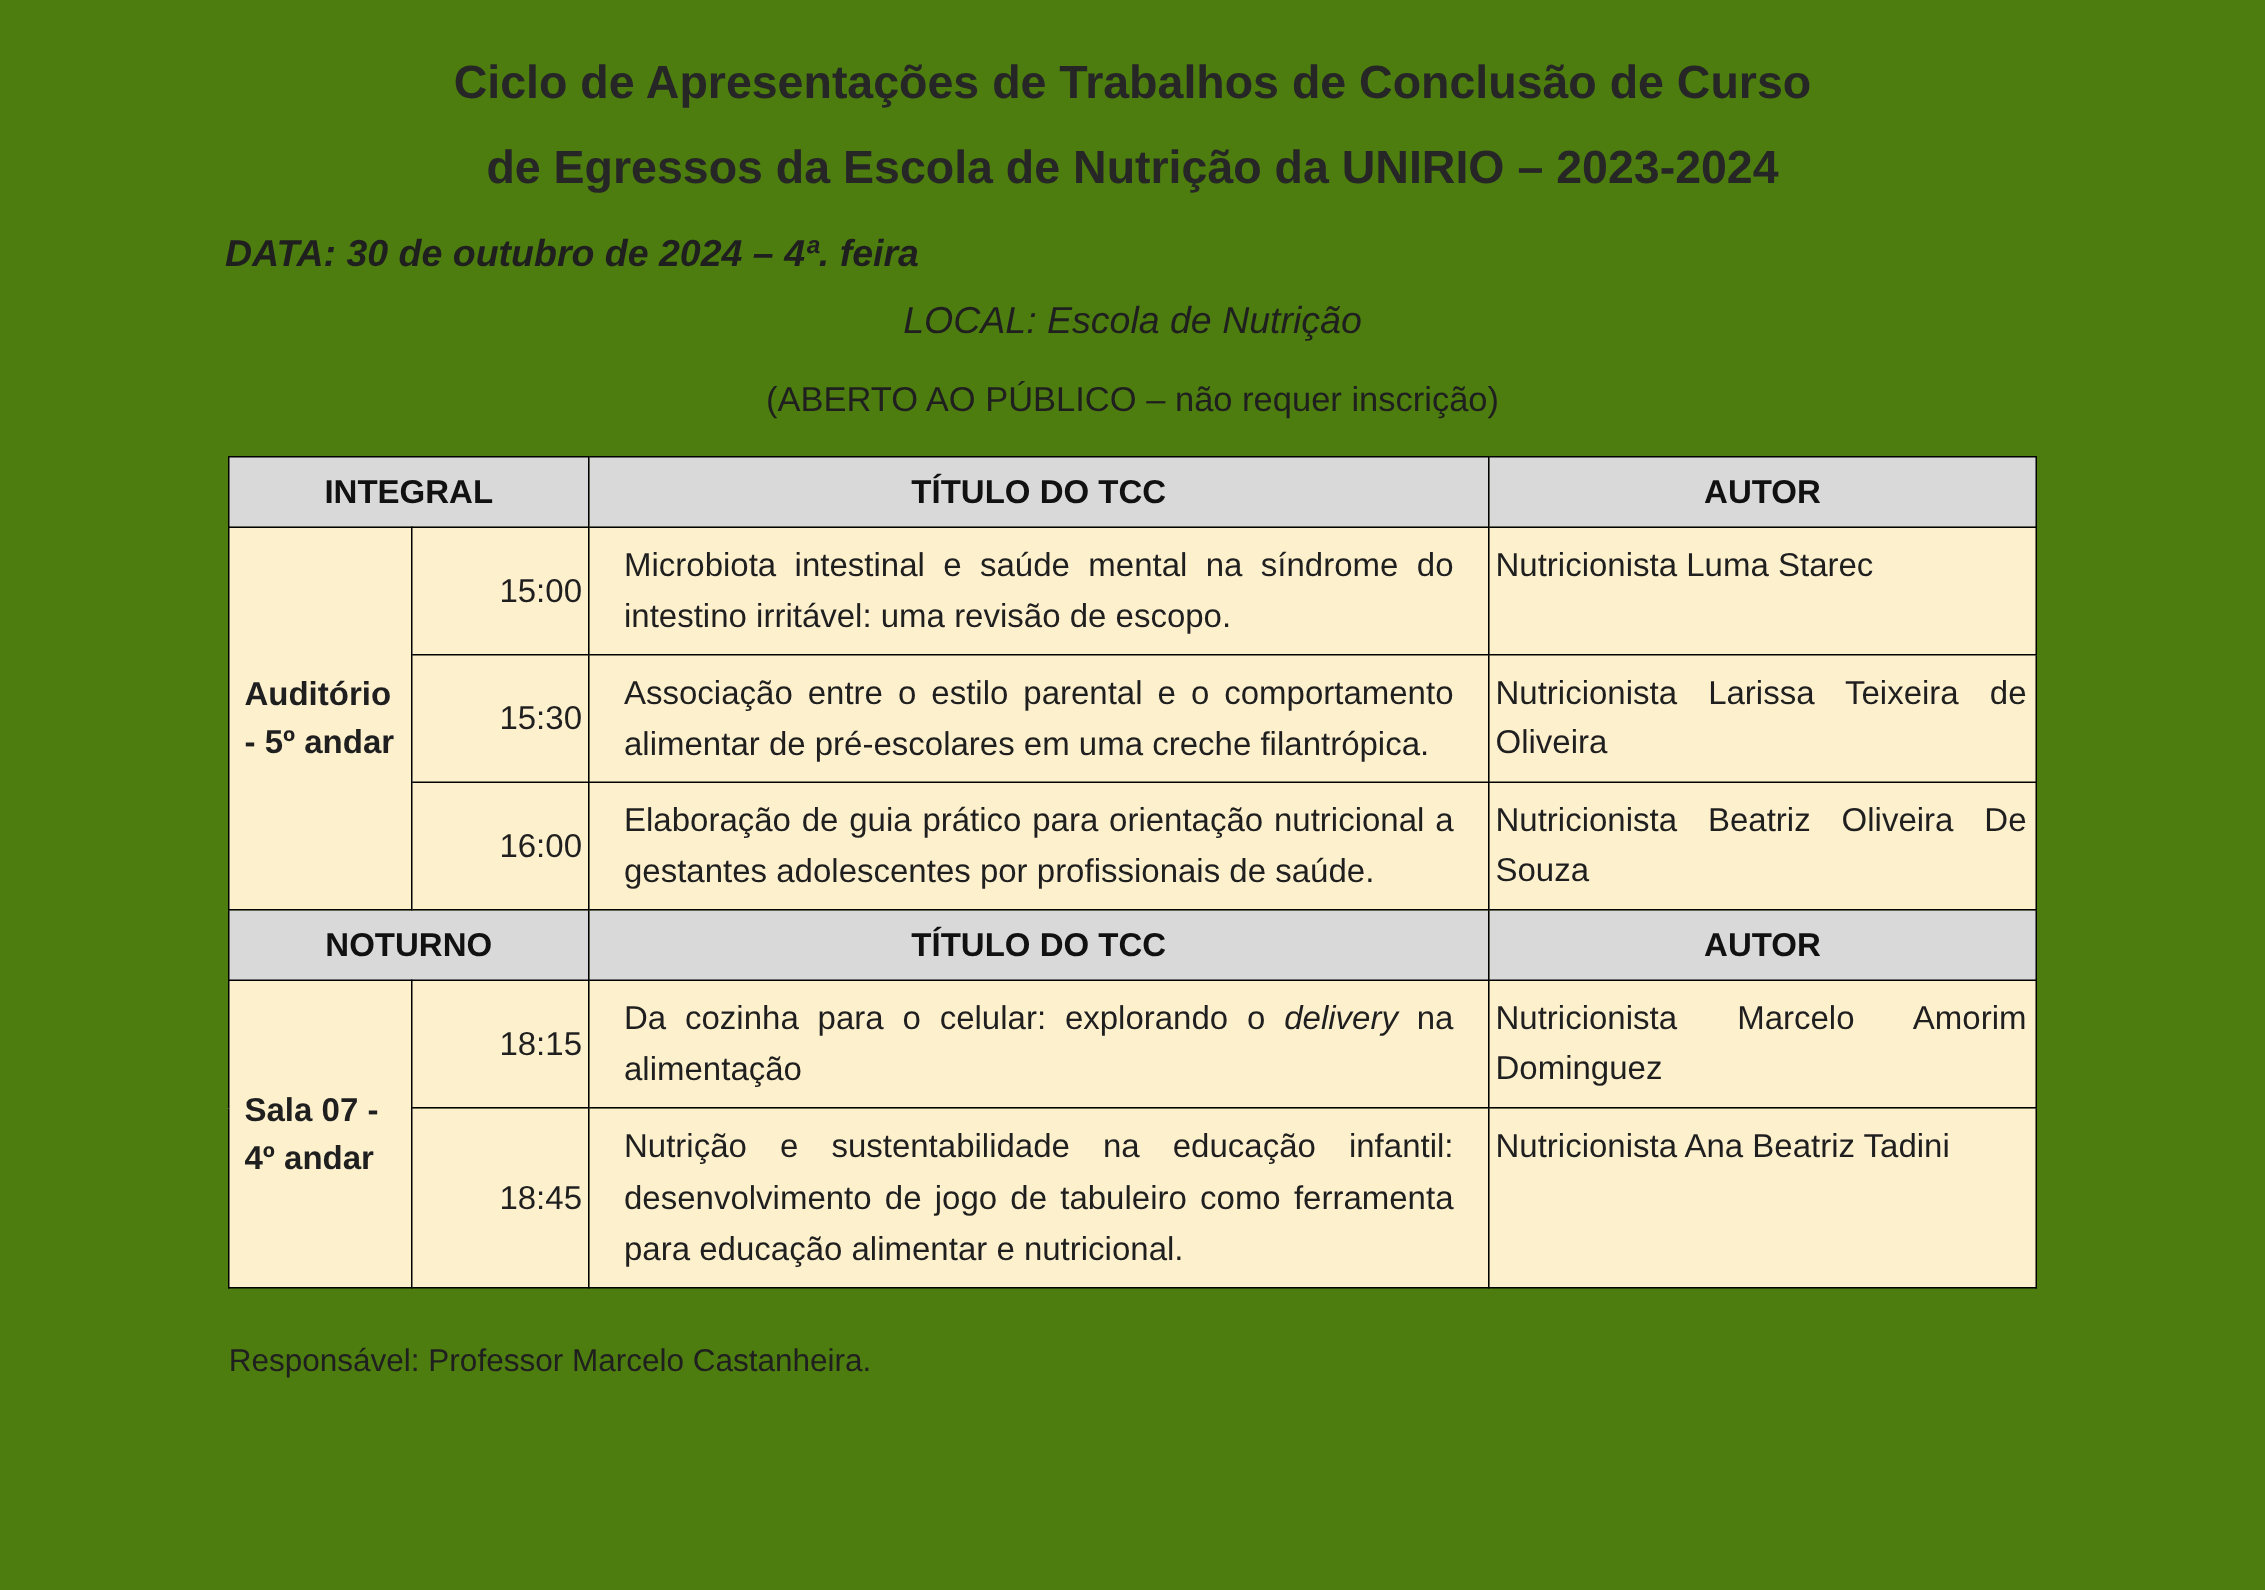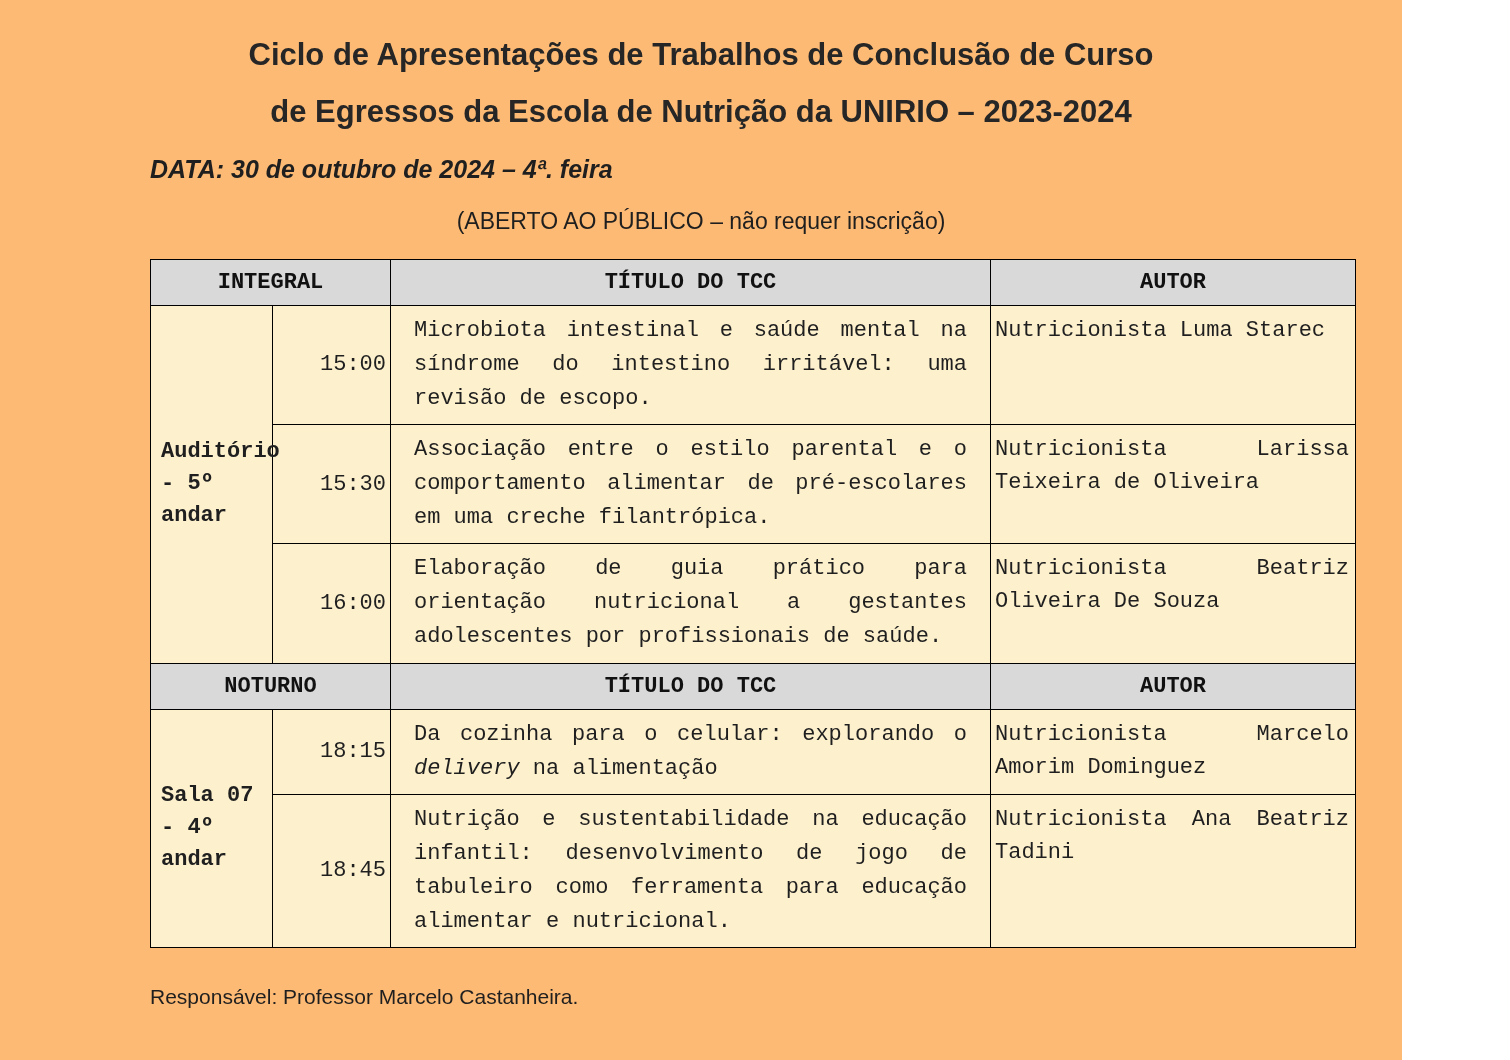--- a/index.html
+++ b/index.html
@@ -3,25 +3,25 @@
 <meta charset="utf-8">
 <style>
   html, body {
     margin: 0;
     padding: 0;
     background: #ffffff;
     font-family: "Liberation Sans", sans-serif;
     color: #1f1f1f;
   }
   .page {
-    width: 1402px;
+    width: 1510px;
     min-height: 1060px;
     box-sizing: border-box;
     padding: 26px 150px 30px 150px;
-    background: #fdba74;
+    background: #4d7c0f;
   }
   .doc-title {
     text-align: center;
     font-weight: bold;
     font-size: 31px;
     line-height: 1.85;
     color: #262626;
     margin: 0 0 10px 0;
   }
   .doc-title .line { display: block; }
@@ -41,21 +41,20 @@
   .meta-open {
     text-align: center;
     font-size: 23px;
     margin: 24px 0 0 0;
   }
   table.schedule {
     width: 1205px;
     margin: 24px auto 17px auto;
     border-collapse: collapse;
     table-layout: fixed;
-    font-family: Liberation Mono, monospace;
   }
   table.schedule col.c-loc   { width: 122px; }
   table.schedule col.c-time  { width: 118px; }
   table.schedule col.c-title { width: 600px; }
   table.schedule col.c-auth  { width: 365px; }
   table.schedule th,
   table.schedule td {
     border: 1.5px solid #000000;
     font-size: 22px;
     box-sizing: border-box;
@@ -110,20 +109,21 @@
 <body>
 
 <div class="page">
 
   <h1 class="doc-title">
     <span class="line">Ciclo de Apresentações de Trabalhos de Conclusão de Curso</span>
     <span class="line">de Egressos da Escola de Nutrição da UNIRIO – 2023-2024</span>
   </h1>
 
   <div class="meta-date">DATA: 30 de outubro de 2024 – 4ª. feira</div>
+  <div class="meta-local">LOCAL: Escola de Nutrição</div>
   <div class="meta-open">(ABERTO AO PÚBLICO – não requer inscrição)</div>
 
   <table class="schedule">
     <colgroup>
       <col class="c-loc">
         <col class="c-time">
         <col class="c-title">
         <col class="c-auth">
     </colgroup>
 

